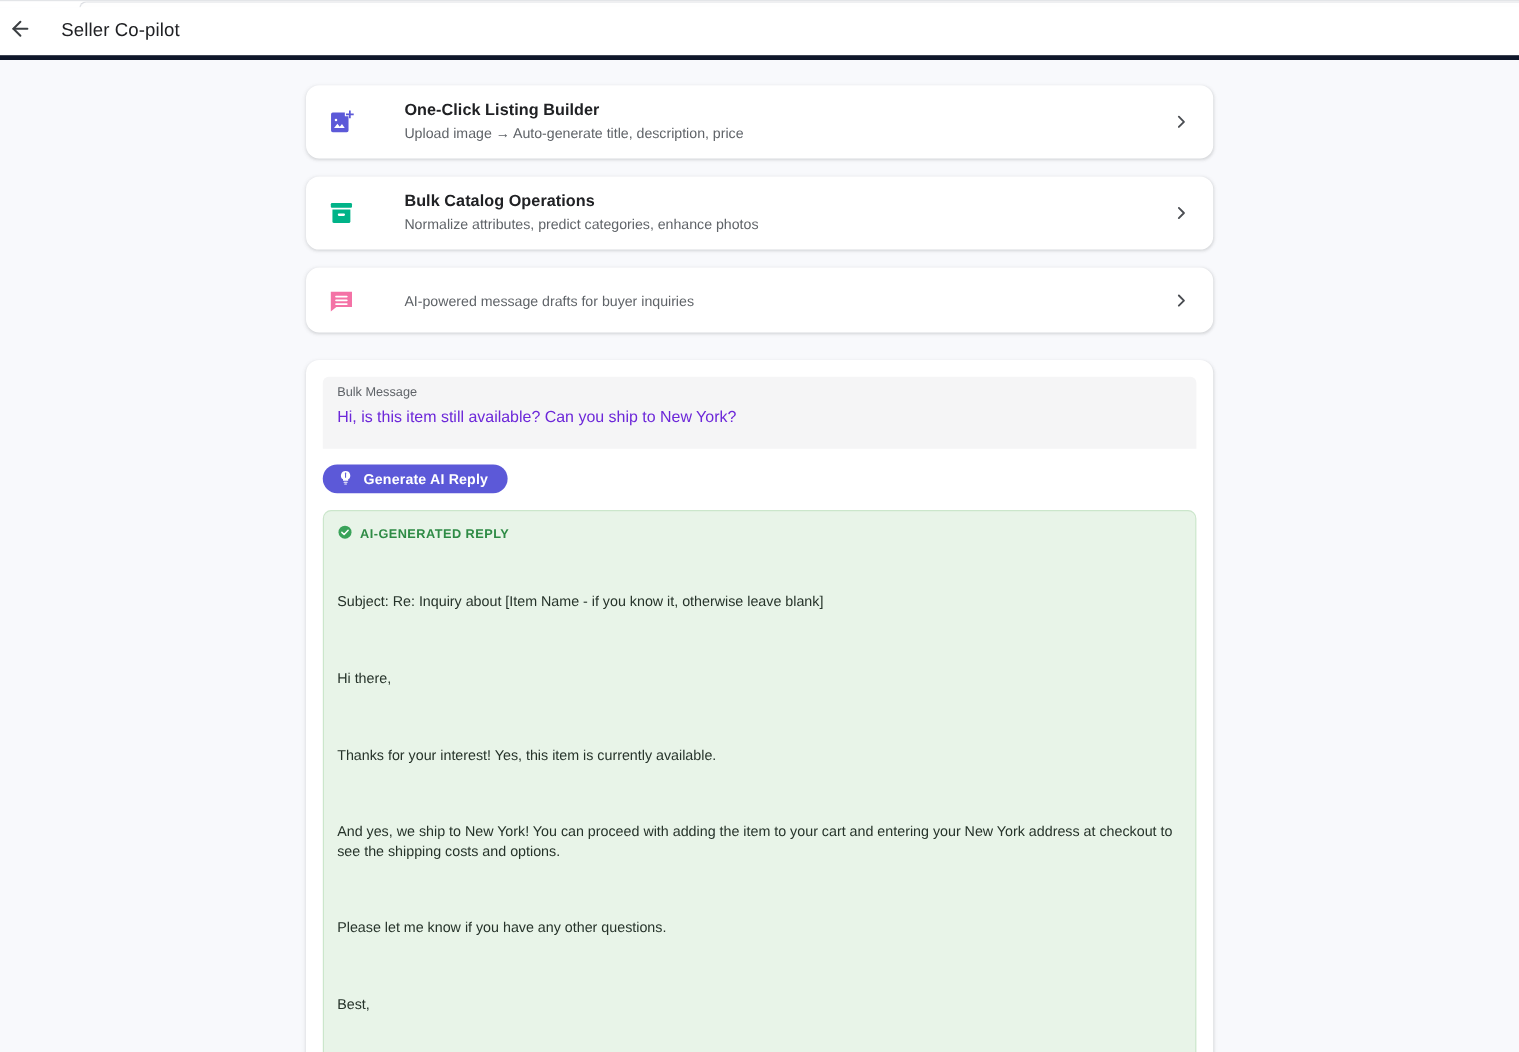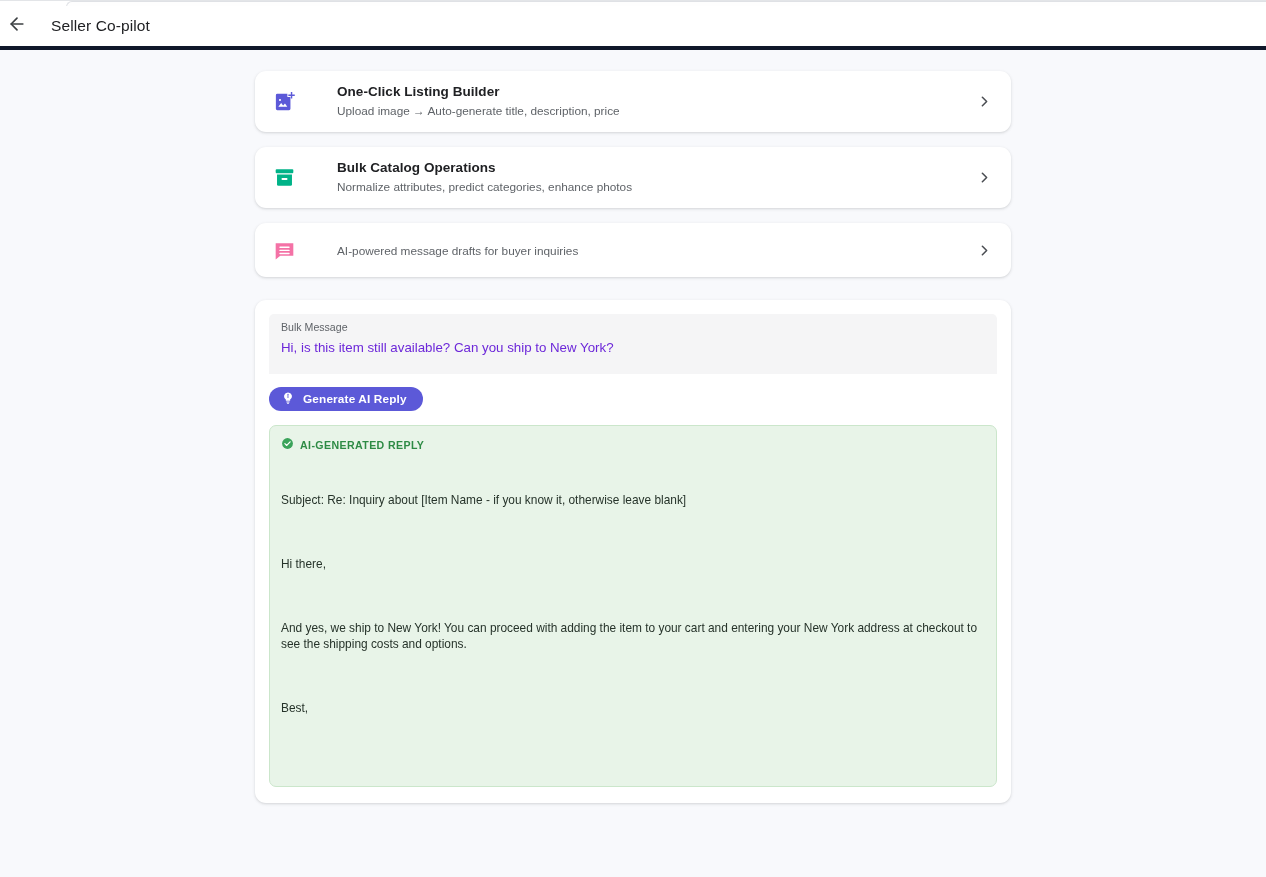--- a/index.html
+++ b/index.html
@@ -300,21 +300,23 @@
             <svg width="13" height="13" viewBox="0 0 24 24">
               <circle cx="12" cy="12" r="10" fill="#3aa35a"></circle>
               <polyline points="7.2 12.3 10.6 15.6 16.8 8.9" fill="none" stroke="#ffffff" stroke-width="2.3" stroke-linecap="round" stroke-linejoin="round"></polyline>
             </svg>
           </span>
           <span>AI-GENERATED REPLY</span>
         </div>
         <div class="reply-body">
           <div class="reply-p">Subject: Re: Inquiry about [Item Name - if you know it, otherwise leave blank]</div>
           <div class="reply-p">Hi there,</div>
+          <div class="reply-p">Thanks for your interest! Yes, this item is currently available.</div>
           <div class="reply-p">And yes, we ship to New York! You can proceed with adding the item to your cart and entering your New York address at checkout to see the shipping costs and options.</div>
+          <div class="reply-p">Please let me know if you have any other questions.</div>
           <div class="reply-p">Best,</div>
           
         </div>
       </div>
     </div>
 
   </div>
 </div>
 
 </body></html>

